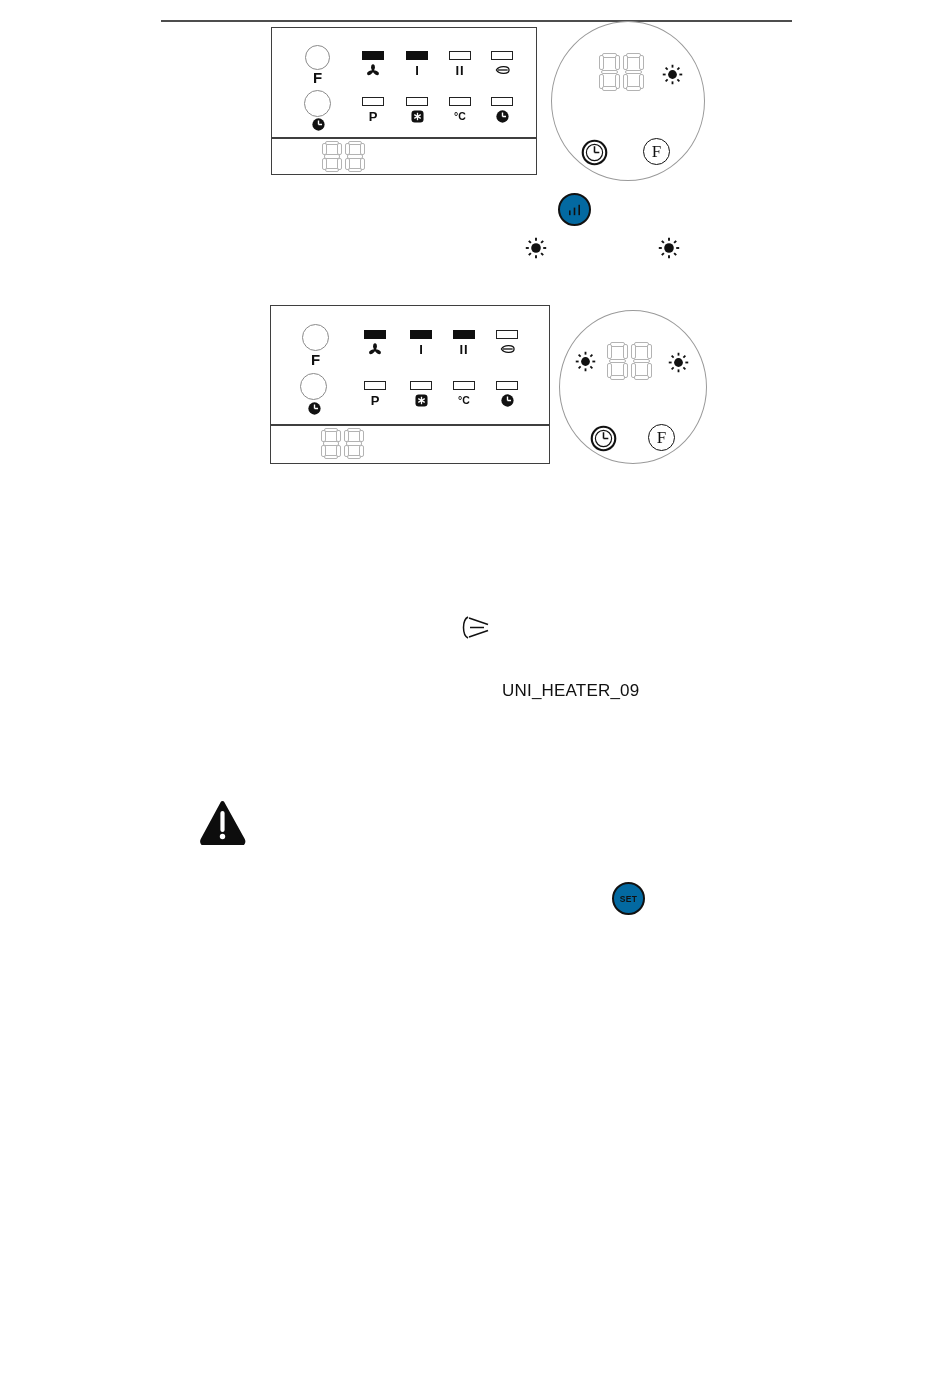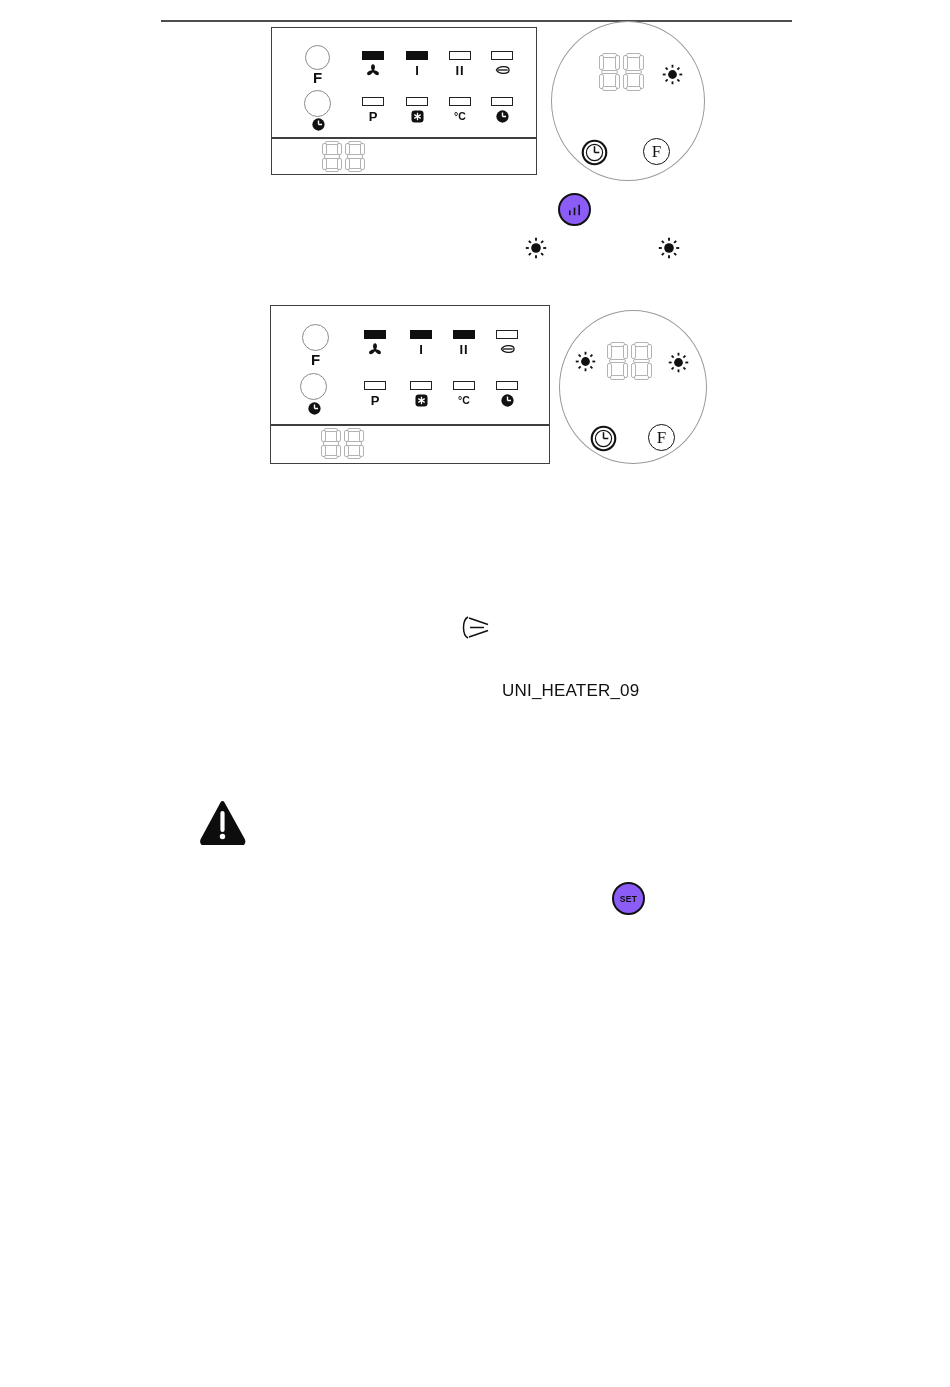--- a/index.html
+++ b/index.html
@@ -36,21 +36,21 @@
   .sg-bl{left:0;bottom:6%;width:23%;height:38%;}
   .sg-br{right:0;bottom:6%;width:23%;height:38%;}
   .sg-m{left:9%;top:43.5%;width:82%;height:13%;background:#141414;border-color:#141414;}
 
   .ellipse{position:absolute;border:1.3px solid #9a9a9a;border-radius:50%;background:#fff;box-sizing:border-box;}
 
   .badge-f{position:absolute;width:27px;height:27px;border:1.7px solid #111;border-radius:50%;
            display:flex;align-items:center;justify-content:center;
            font-family:"Liberation Serif",serif;font-size:17px;color:#111;box-sizing:border-box;}
 
-  .push-circle{position:absolute;border:2px solid #111;border-radius:50%;background:#8b5cf6;
+  .push-circle{position:absolute;border:2px solid #111;border-radius:50%;background:#0369a1;
                display:flex;align-items:center;justify-content:center;box-sizing:border-box;}
   .set-btn{width:33px;height:33px;font-size:8.5px;font-weight:700;letter-spacing:.3px;}
 
   .model-label{position:absolute;font-size:17px;color:#101010;letter-spacing:.2px;}
 </style>
 </head>
 <body>
 
 <div class="page">
 

